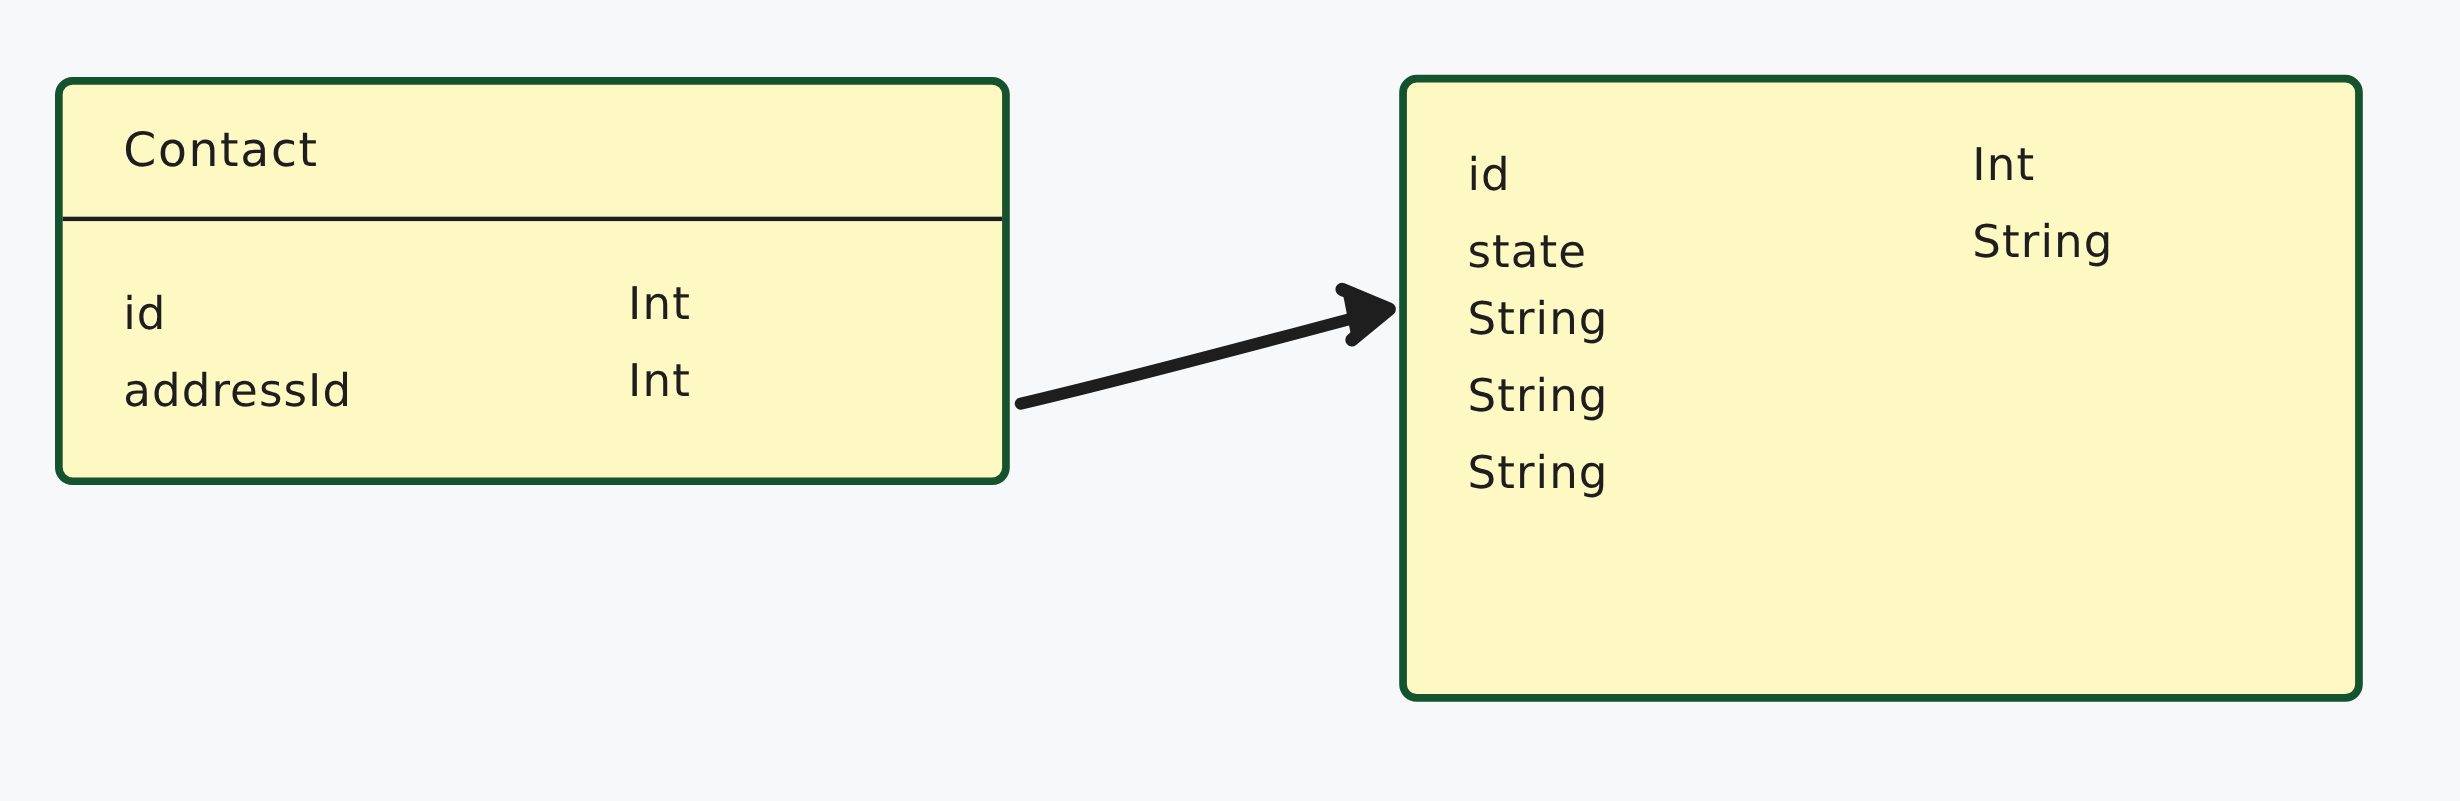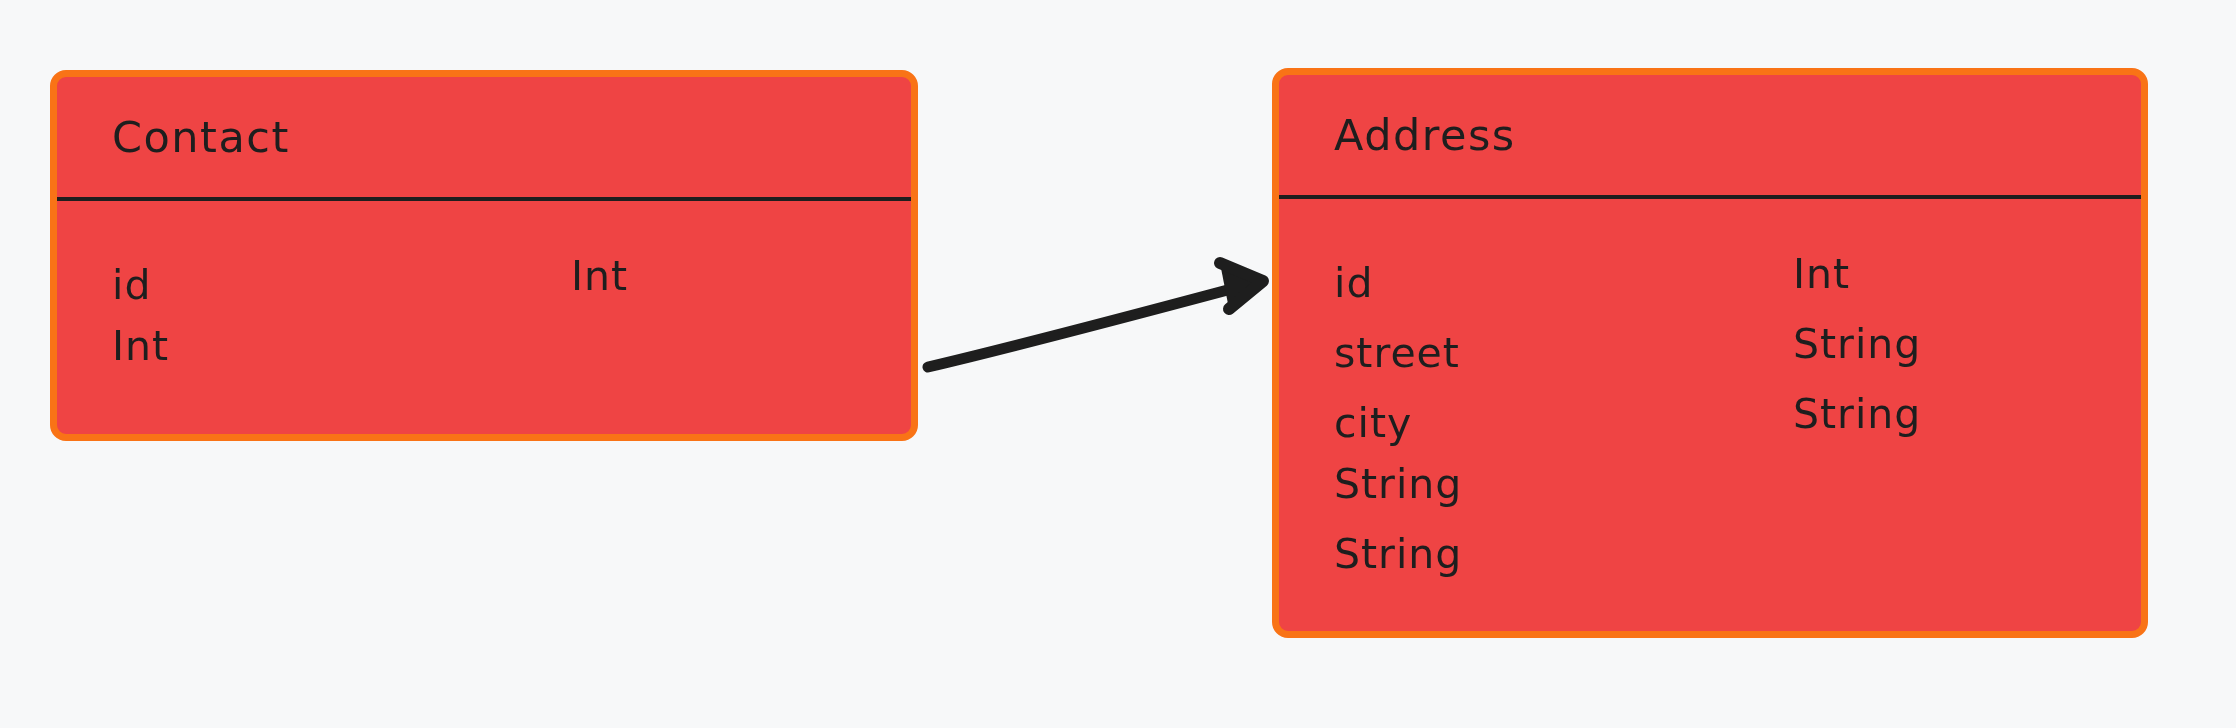--- a/index.html
+++ b/index.html
@@ -19,22 +19,22 @@
   .arrow-layer {
     position: absolute;
     left: 0;
     top: 0;
     width: 2236px;
     height: 728px;
   }
   .entity {
     position: absolute;
     box-sizing: border-box;
-    background: #ef4444;
-    border: 7px solid #f97316;
+    background: #fef9c3;
+    border: 7px solid #14532d;
     border-radius: 16px;
   }
   #entity-contact {
     left: 50px;
     top: 70px;
     width: 868px;
     height: 371px;
   }
   #entity-address {
     left: 1272px;
@@ -89,40 +89,37 @@
   <div class="entity" id="entity-contact">
     <div class="entity-header">
       <span class="entity-title">Contact</span>
     </div>
     <div class="entity-body">
         <div class="field-row">
           <span class="fname">id</span>
           <span class="ftype">Int</span>
         </div>
         <div class="field-row">
+          <span class="fname">addressId</span>
           <span class="ftype">Int</span>
         </div>
       </div>
   </div>
 
   <div class="entity" id="entity-address">
-    <div class="entity-header">
-      <span class="entity-title">Address</span>
-    </div>
     <div class="entity-body">
         <div class="field-row">
           <span class="fname">id</span>
           <span class="ftype">Int</span>
         </div>
         <div class="field-row">
-          <span class="fname">street</span>
+          <span class="fname">state</span>
           <span class="ftype">String</span>
         </div>
         <div class="field-row">
-          <span class="fname">city</span>
           <span class="ftype">String</span>
         </div>
         <div class="field-row">
           <span class="ftype">String</span>
         </div>
         <div class="field-row">
           <span class="ftype">String</span>
         </div>
       </div>
   </div>

